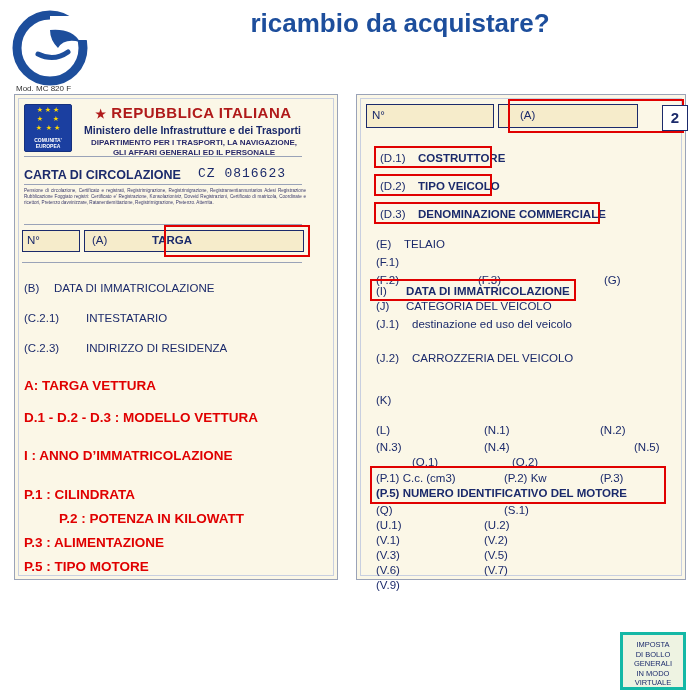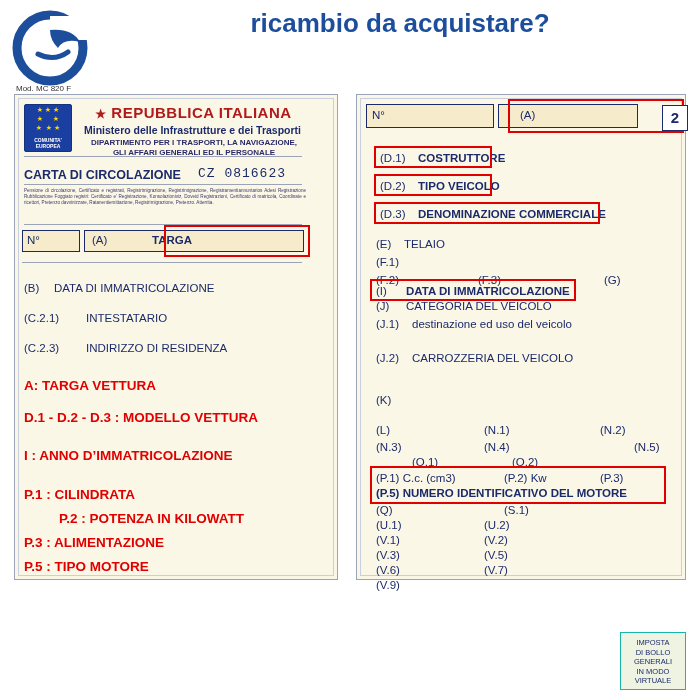--- a/index.html
+++ b/index.html
@@ -89,21 +89,21 @@
   }
   
   .rc{position:absolute;color:#1b2a6b;font-size:11.5px;}
   .box2{
     position:absolute;right:12px;top:105px;width:24px;height:24px;
     border:1px solid #1b2a6b;background:#fff;color:#1b2a6b;
     font-size:15px;font-weight:bold;text-align:center;line-height:24px;
   }
   .stamp{
     position:absolute;right:14px;bottom:10px;width:66px;height:58px;
-    border:1px solid #14b8a6;background:#eef3e2;color:#1b2a6b;
+    border:3px solid #14b8a6;background:#eef3e2;color:#1b2a6b;
     font-size:7.5px;line-height:9.5px;text-align:center;padding-top:5px;box-sizing:border-box;
   }
 </style>
 </head>
 <body>
 
 <div class="logo">
   <svg width="80" height="80" viewBox="0 0 80 80">
     <circle cx="40" cy="40" r="33" fill="none" stroke="#1d4e9c" stroke-width="9"></circle>
     <rect x="40" y="8" width="38" height="24" fill="#ffffff"></rect>

